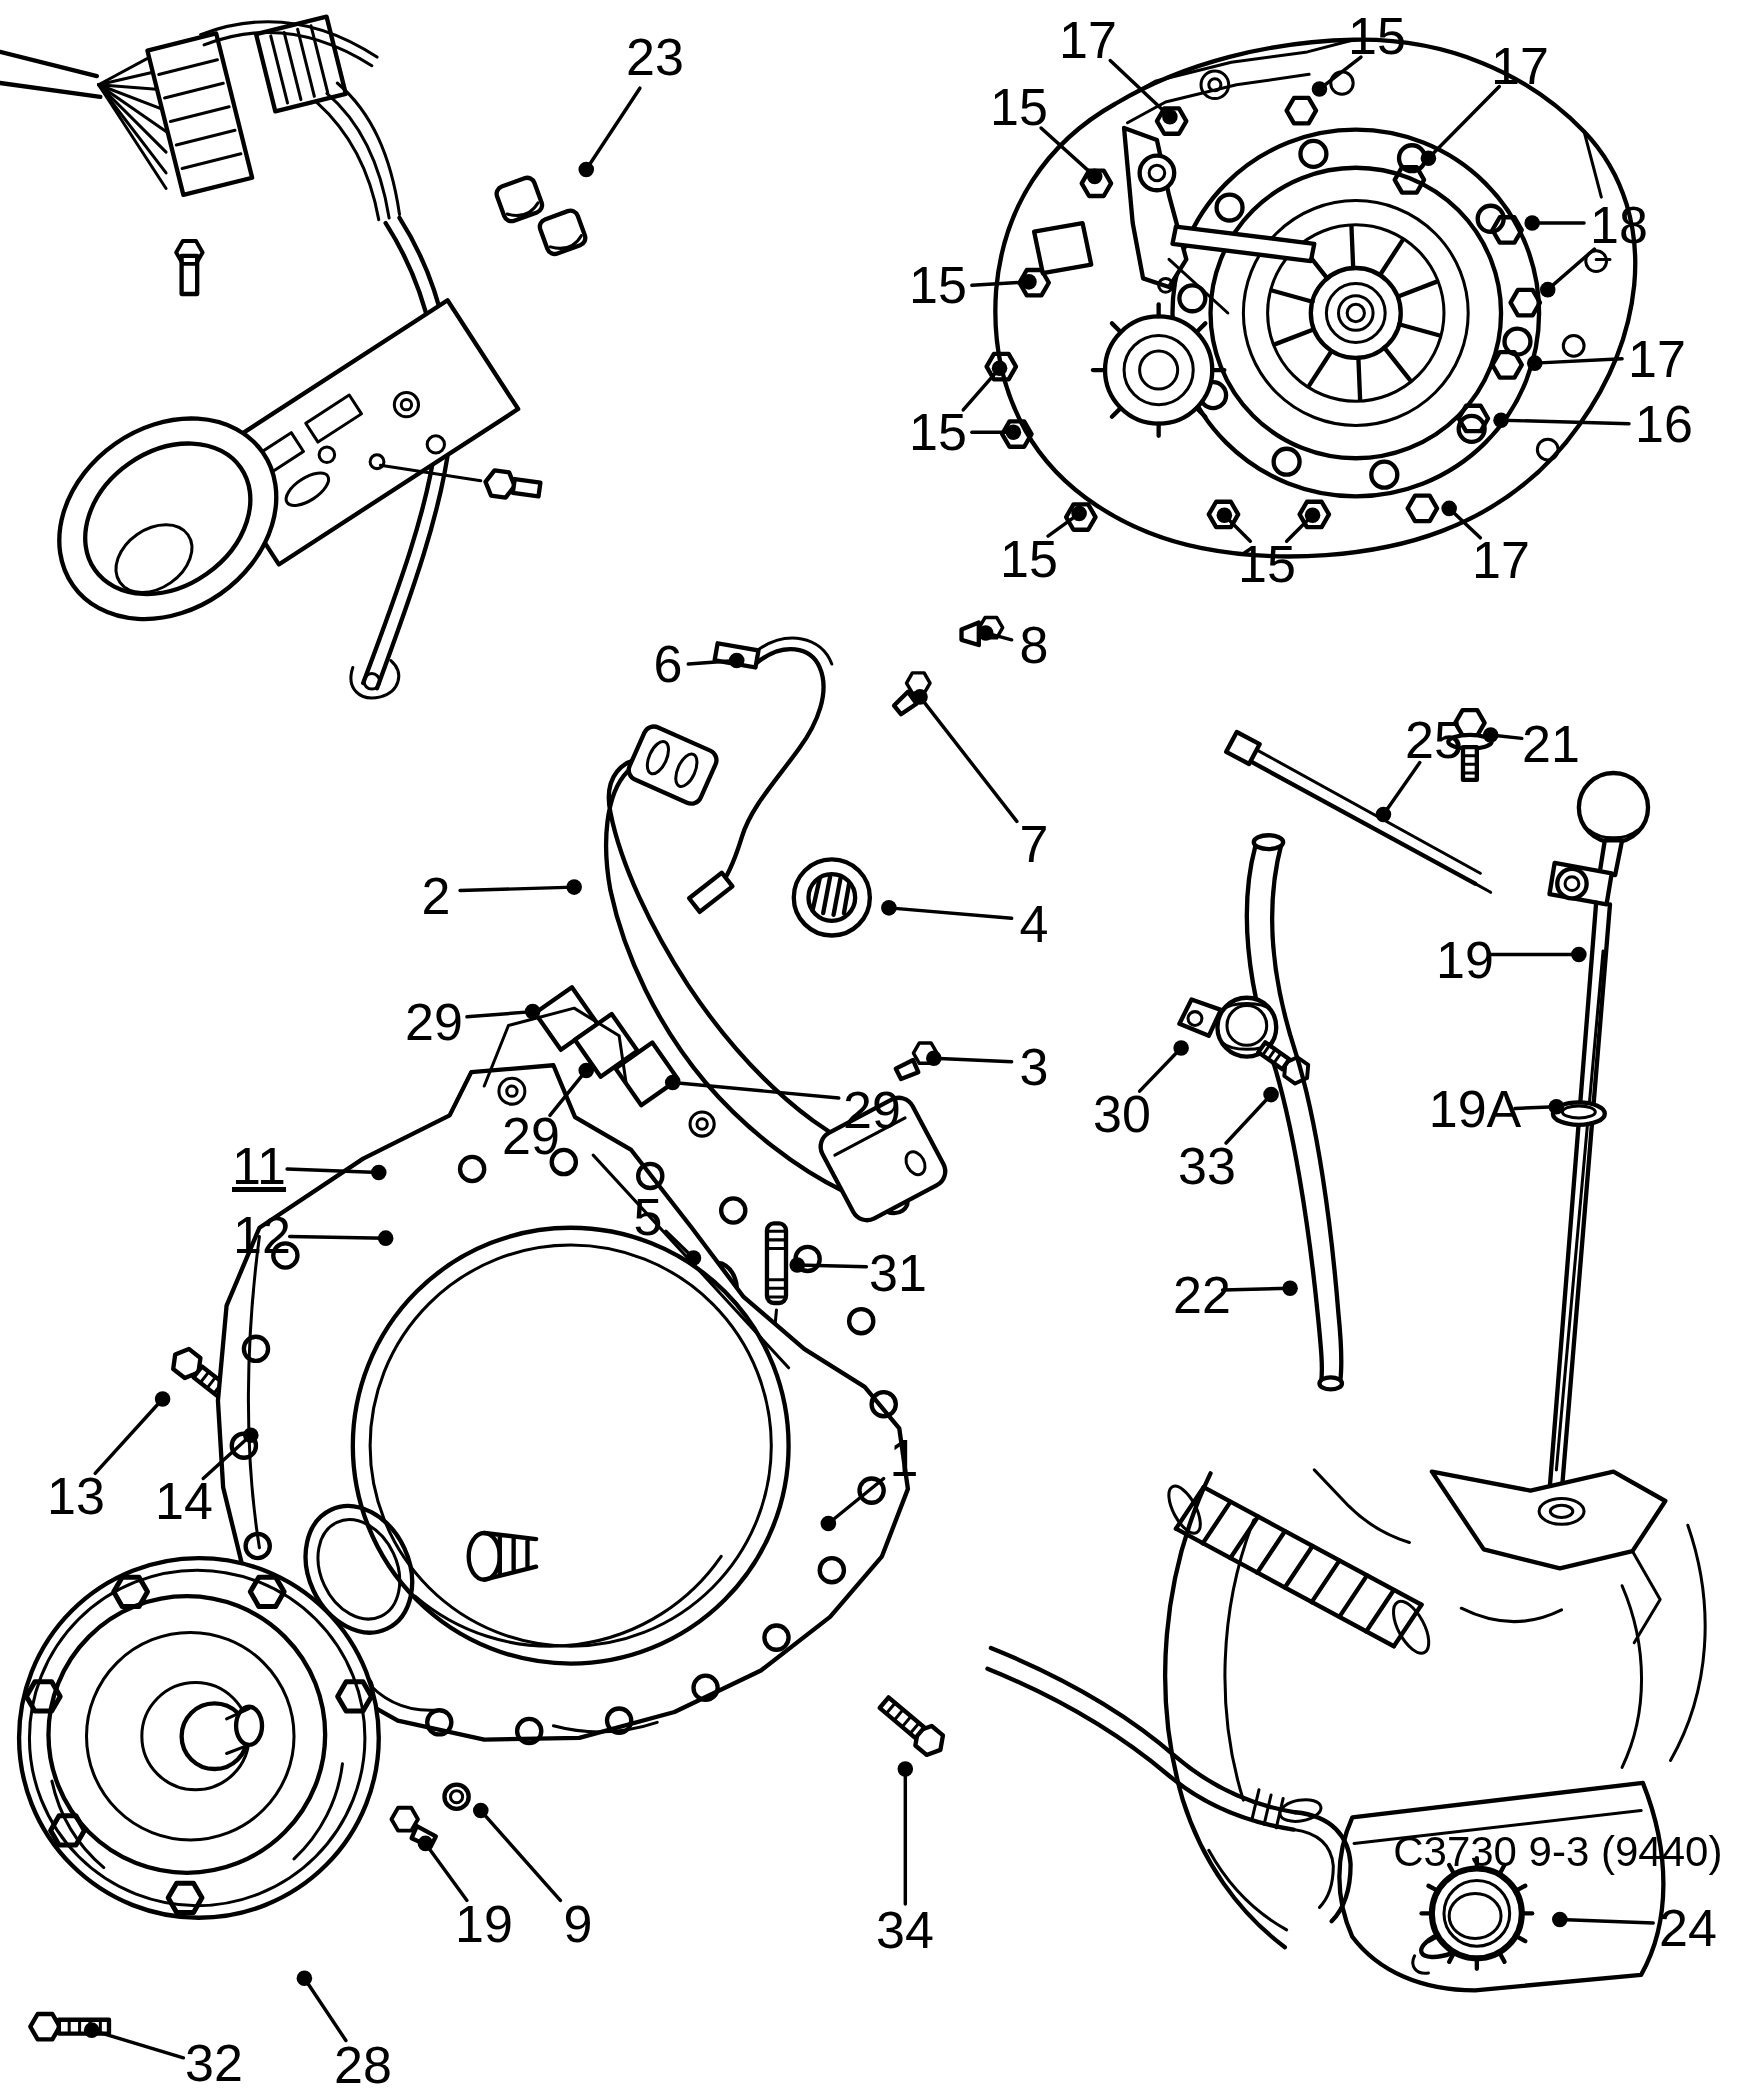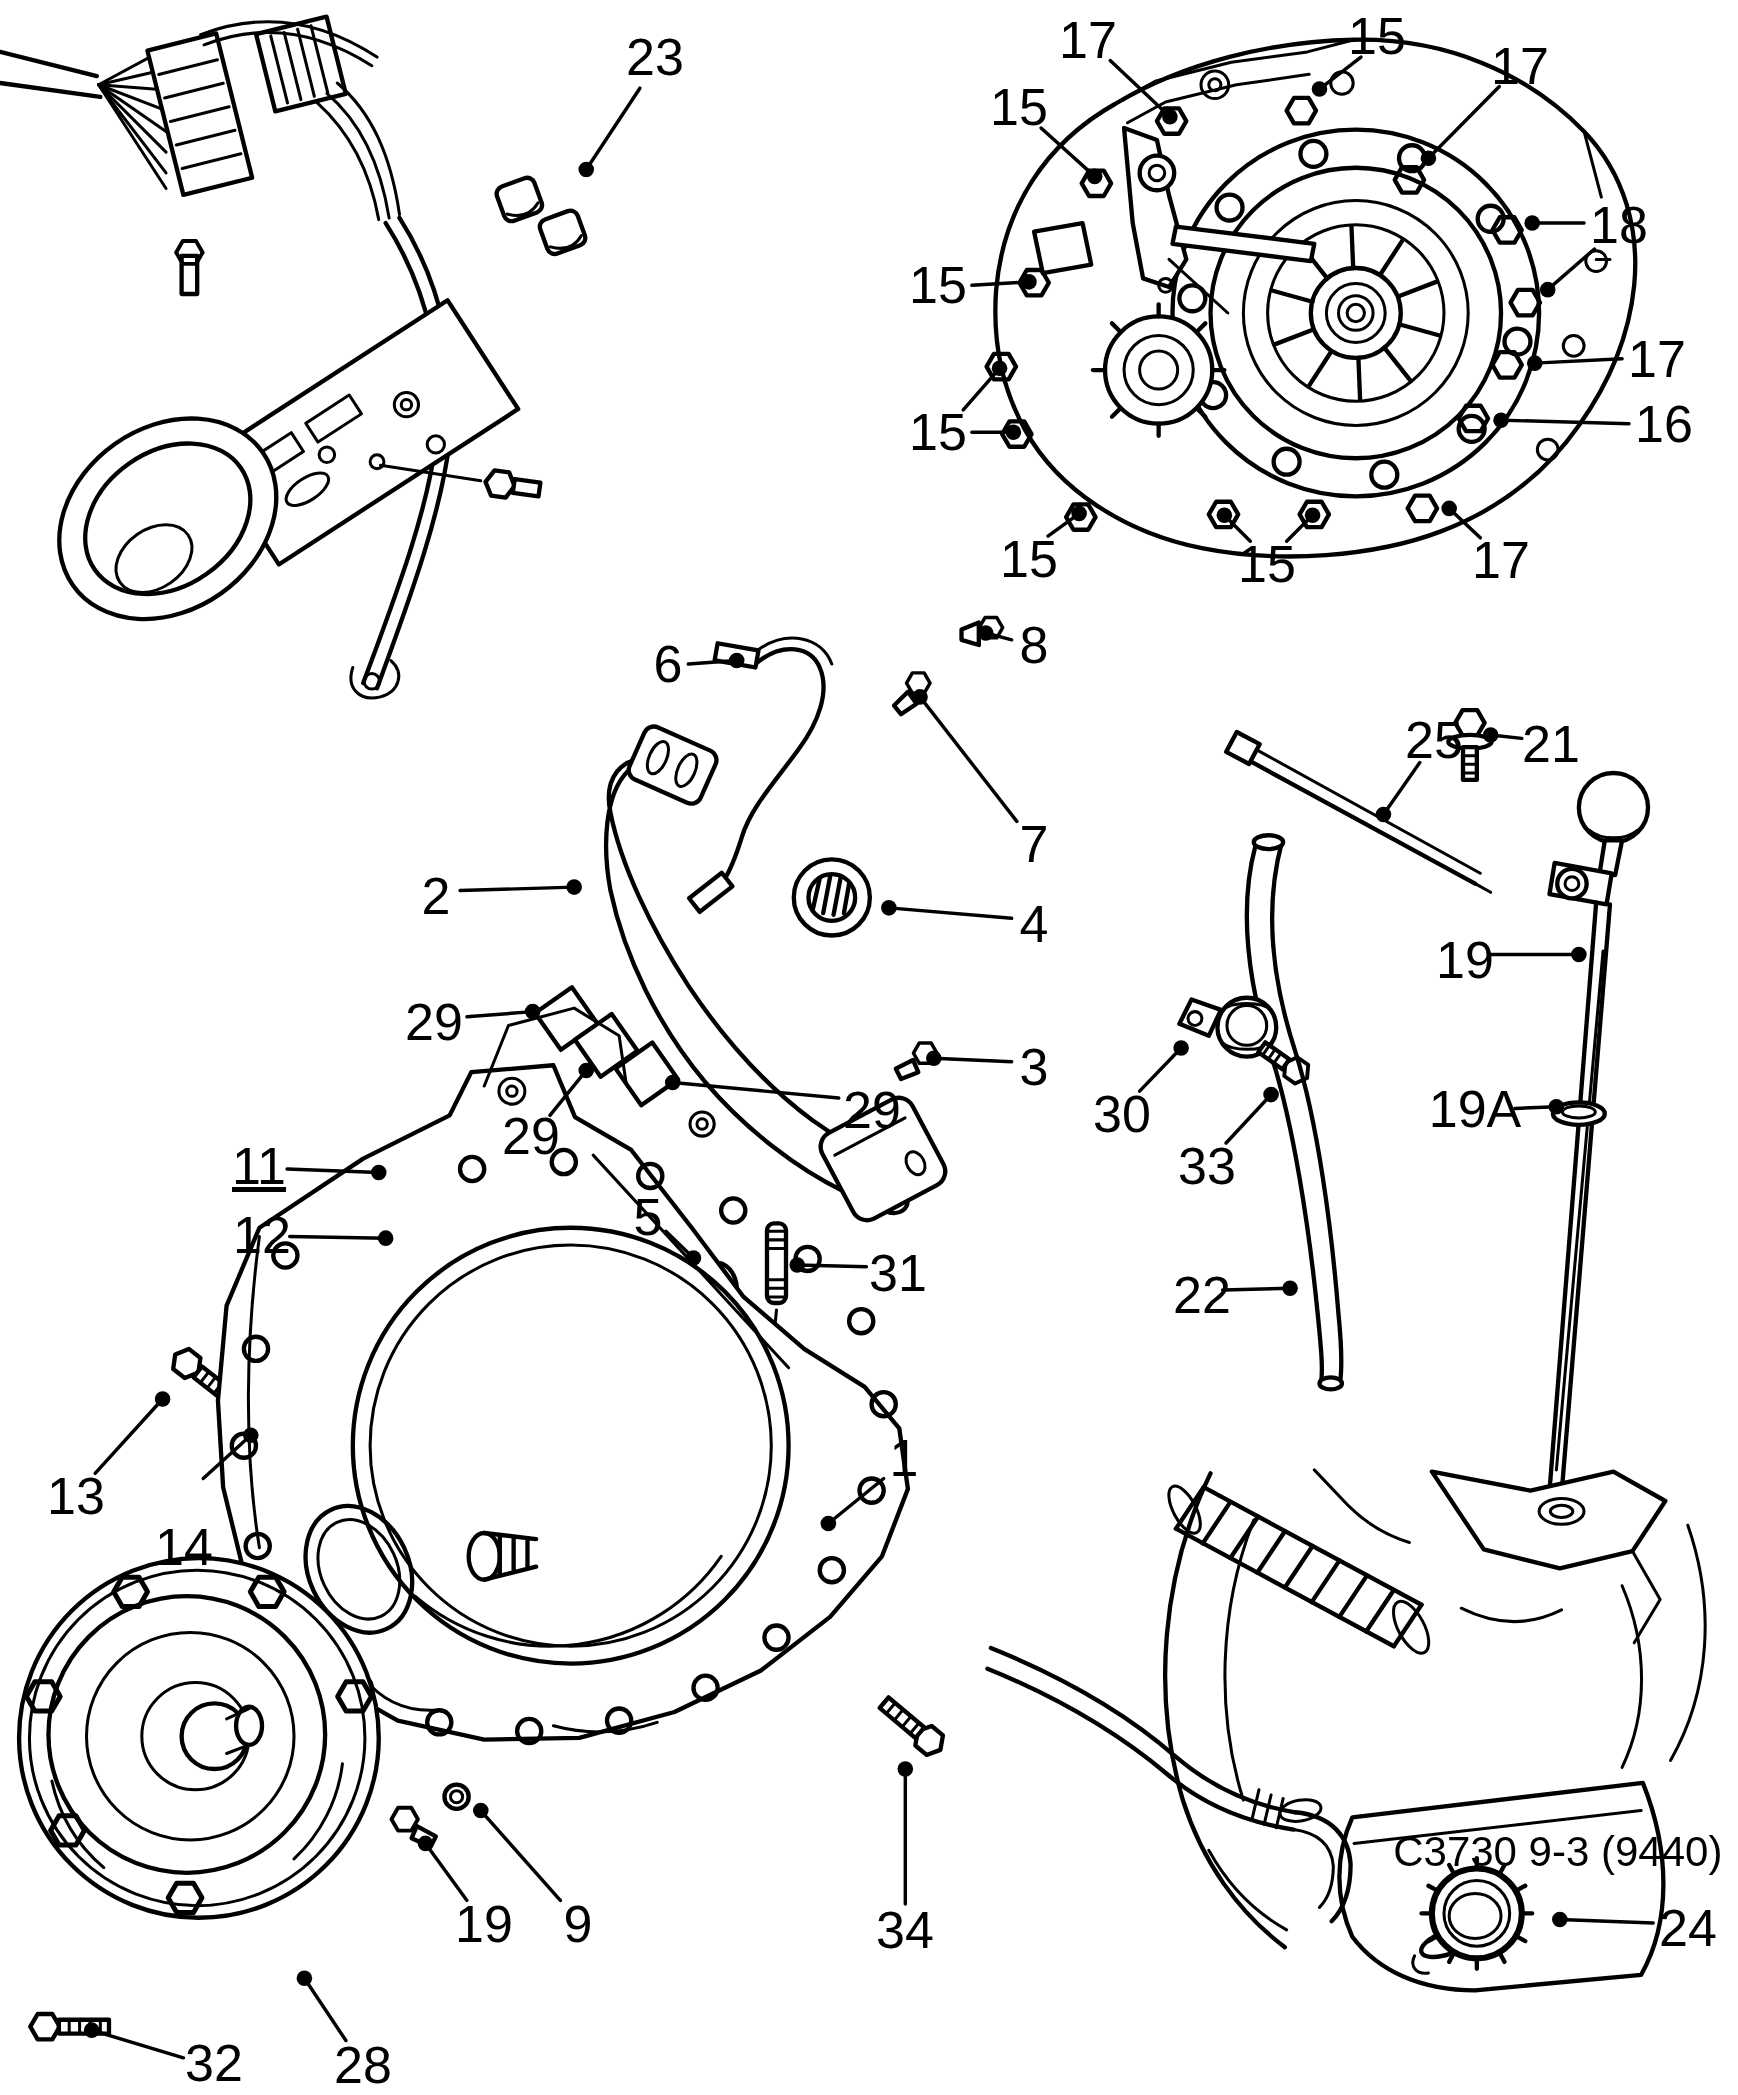--- a/index.html
+++ b/index.html
@@ -594,21 +594,21 @@
       <div class="callout" style="left: 1465px; top: 960px;">19</div>
       <div class="callout" style="left: 1475px; top: 1109px;">19A</div>
       <div class="callout" style="left: 1122px; top: 1114px;">30</div>
       <div class="callout" style="left: 1207px; top: 1166px;">33</div>
       <div class="callout" style="left: 1202px; top: 1295px;">22</div>
       <div class="callout" style="left: 259px; top: 1166px; text-decoration: underline;">11</div>
       <div class="callout" style="left: 262px; top: 1235px; text-align: center;">12</div>
       <div class="callout" style="left: 648px; top: 1217px;">5</div>
       <div class="callout" style="left: 898px; top: 1273px;">31</div>
       <div class="callout" style="left: 76px; top: 1496px;">13</div>
-      <div class="callout" style="left: 184px; top: 1547px;">14</div>
+      <div class="callout" style="left: 184px; top: 1501px;">14</div>
       <div class="callout" style="left: 904px; top: 1458px;">1</div>
       <div class="callout" style="left: 484px; top: 1924px;">19</div>
       <div class="callout" style="left: 578px; top: 1924px;">9</div>
       <div class="callout" style="left: 214px; top: 2063px;">32</div>
       <div class="callout" style="left: 363px; top: 2065px;">28</div>
       <div class="callout" style="left: 905px; top: 1930px;">34</div>
       <div class="callout" style="left: 1688px; top: 1928px;">24</div>
     </div>
 
   <div id="figure-caption">C3730 9-3 (9440)</div>

